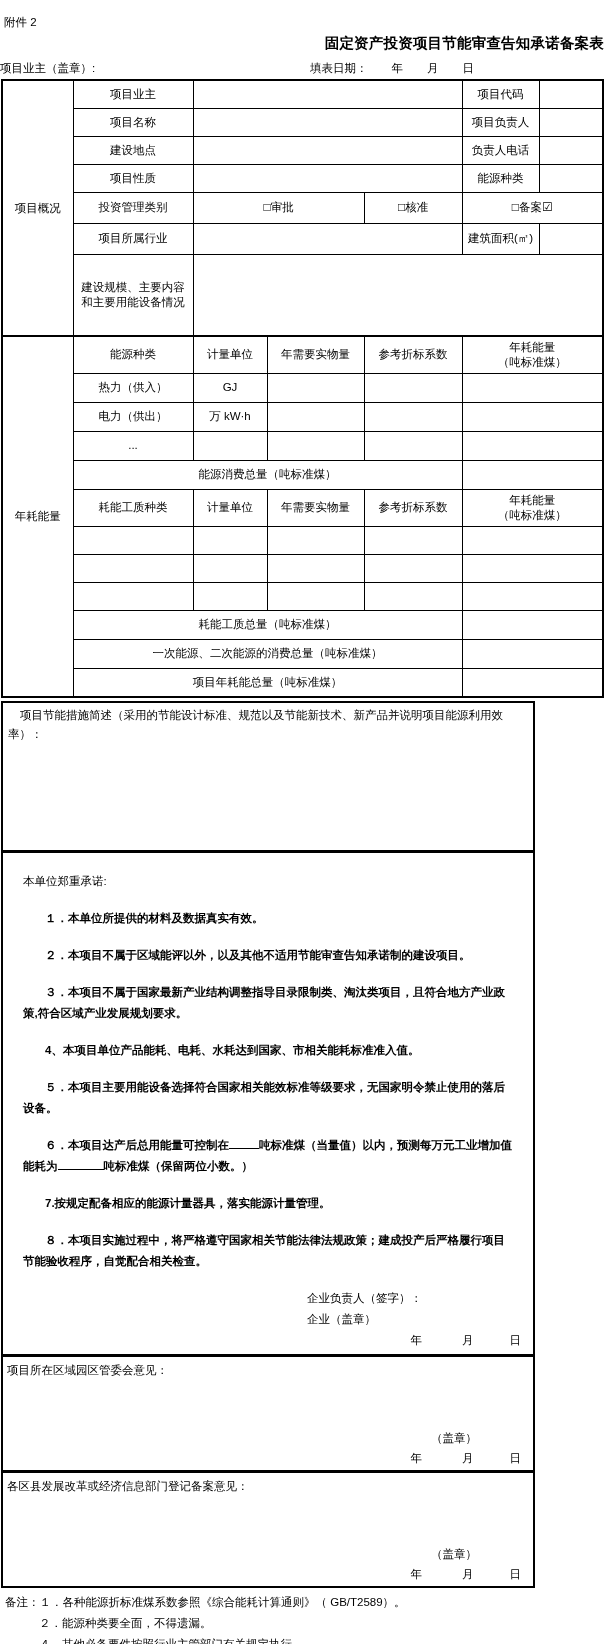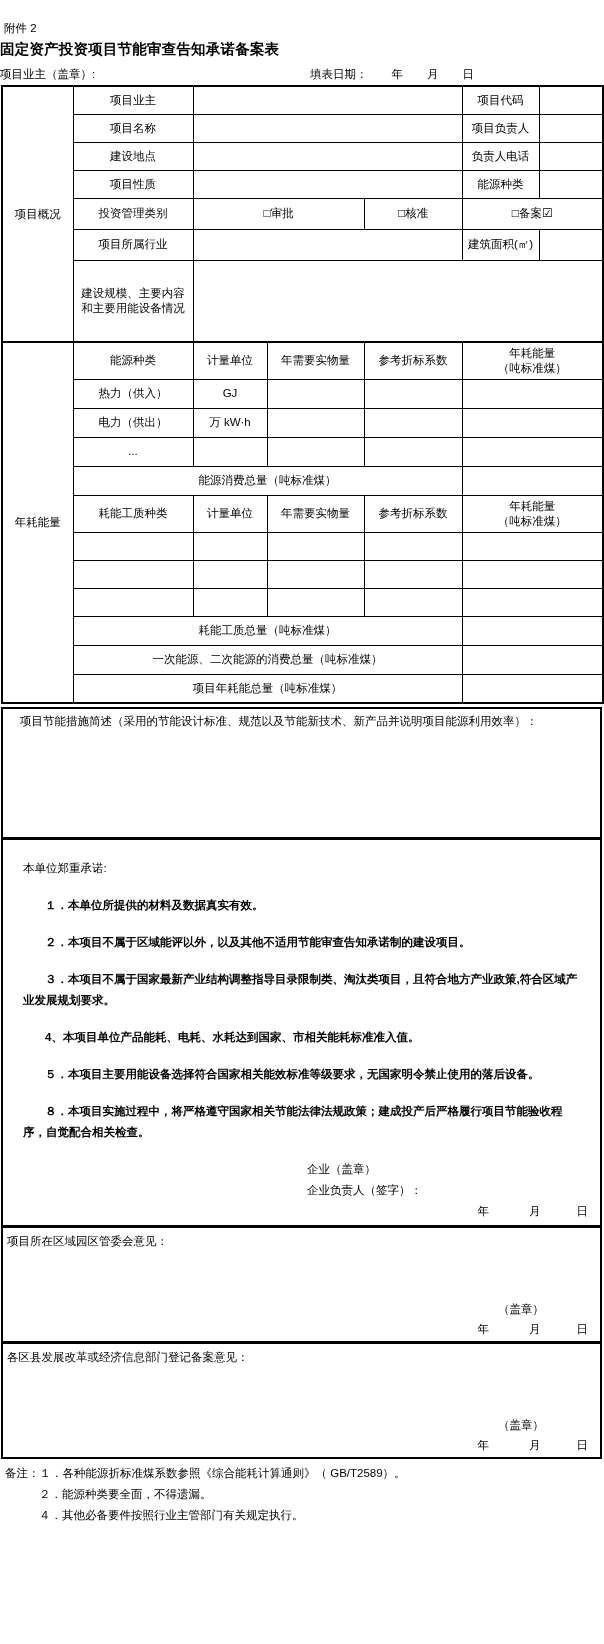--- a/index.html
+++ b/index.html
@@ -12,25 +12,25 @@
     font-family: "Liberation Sans", "DejaVu Sans", sans-serif;
     color: #000;
     font-size: 11px;
     -webkit-font-smoothing: none;
   }
   .page { width: 604px; position: relative; padding: 0; }
 
   
   .attach-label {
     font-size: 11.5px;
-    padding: 21px 0 2px 4px;
+    padding: 15px 0 2px 4px;
     line-height: 15px;
   }
   .doc-title {
-    text-align: left;
+    text-align: right;
     font-weight: bold;
     font-size: 14.5px;
     letter-spacing: 0.2px;
     padding: 1px 0 4px 0;
     line-height: 20px;
   }
   .owner-line {
     position: relative;
     height: 22px;
     font-size: 11.5px;
@@ -65,21 +65,21 @@
     font-size: 11.5px;
   }
   .two-line { line-height: 15px; }
 
   .chk { font-size: 12px; }
 
   
   .block {
     border: 2px solid #000;
     margin: 3px 2px 0 1px;
-    width: 601px;
+    width: 534px;
     position: relative;
     font-size: 11.5px;
     line-height: 19px;
   }
   .block + .block { margin-top: -1px; }
 
   .measure-head { padding: 3px 4px 0 5px; text-indent: 12px; }
   .measure-body { height: 106px; }
 
   .promise { padding: 2px 4px 3px 4px; }
@@ -289,24 +289,26 @@
   </div>
 
   <div class="block">
     <div class="promise">
       <p>本单位郑重承诺:</p>
       <p class="indent">１．本单位所提供的材料及数据真实有效。</p>
       <p class="indent">２．本项目不属于区域能评以外，以及其他不适用节能审查告知承诺制的建设项目。</p>
       <p class="indent">３．本项目不属于国家最新产业结构调整指导目录限制类、淘汰类项目，且符合地方产业政策,符合区域产业发展规划要求。</p>
       <p class="indent">4、本项目单位产品能耗、电耗、水耗达到国家、市相关能耗标准准入值。</p>
       <p class="indent">５．本项目主要用能设备选择符合国家相关能效标准等级要求，无国家明令禁止使用的落后设备。</p>
+      <p class="indent"><span>６．本项目达产后总用能量可控制在</span><span class="underline-blank u-short"></span><span>吨标准煤（当量值）以内，预测每万元工业增加值能耗为</span><span class="underline-blank u-long"></span><span>吨标准煤（保留两位小数。）</span></p>
+      <p class="indent">7.按规定配备相应的能源计量器具，落实能源计量管理。</p>
       <p class="indent">８．本项目实施过程中，将严格遵守国家相关节能法律法规政策；建成投产后严格履行项目节能验收程序，自觉配合相关检查。</p>
       <div class="sign-area">
+        <div>企业负责人（签字）：</div>
         <div>企业（盖章）</div>
-        <div>企业负责人（签字）：</div>
       </div>
       <div class="date-row">
         <span>年</span><span class="sp"></span><span>月</span><span class="sp2"></span><span>日</span>
       </div>
     </div>
   </div>
 
   <div class="block">
     <div class="opinion">
       <div class="op-title">项目所在区域园区管委会意见：</div>

